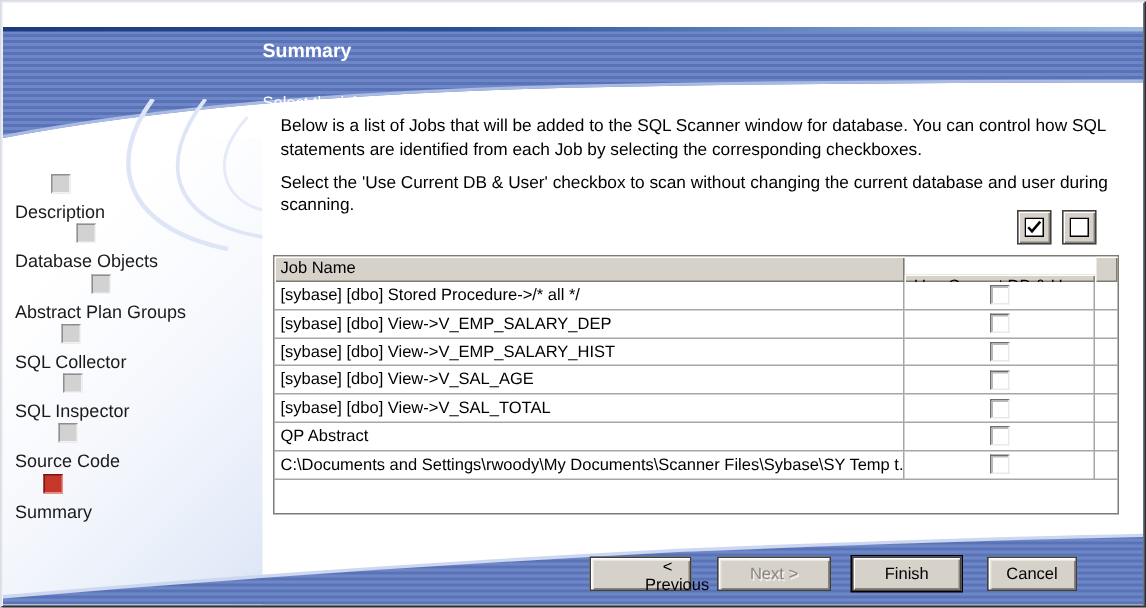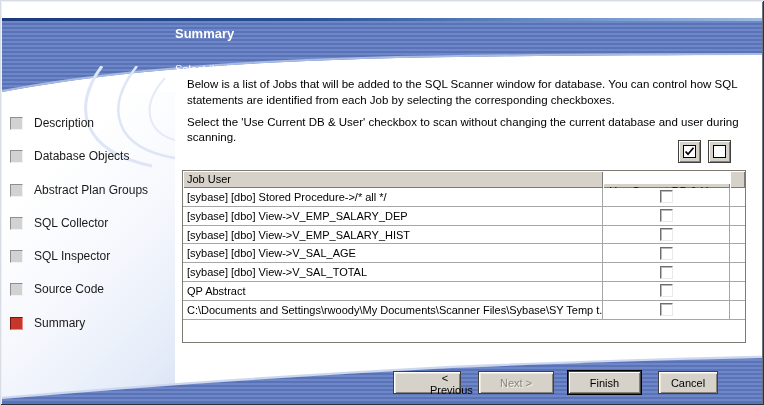--- a/index.html
+++ b/index.html
@@ -38,22 +38,23 @@
     position:absolute; left:173px; top:22px; font-size:11px; color:#fff;margin-top:20px;
   }
 
   
   .sidebar{
     position:absolute; left:2px; top:92px; width:173px; height:311px;
     background:linear-gradient(135deg,#ffffff 25%, #f6f8fd 55%, #e6edf9 85%, #dbe4f5 100%);
   }
   .sidebar .waves{ position:absolute; left:0; top:-26px; }
   .side-item{
-    position:absolute; left:8px; display:flex; align-items:center; gap:11px; height:14px;
+    position:absolute; left:8px; display:flex; align-items:center; gap:5px; height:14px;
     cursor:default;
+    flex-direction:column;
   }
   .step-sq{
     width:13px; height:13px; background:#d2d2d2; flex:0 0 auto;
     border:1px solid; border-color:#8e8e8e #f2f2f2 #f2f2f2 #8e8e8e;
   }
   .side-item.current .step-sq{
     background:#c5372b; border-color:#7e120c #e98b80 #e98b80 #7e120c;
   }
   .side-label{ font-size:12px; color:#1a1a1a; white-space:nowrap; }
 
@@ -181,21 +182,21 @@
       <path d="M2.5,6.5 L5,9.2 L10.5,2.8" fill="none" stroke="#000000" stroke-width="1.7"></path>
     </svg>
   </button>
   <button class="tool-btn desel">
     <svg width="13" height="13" viewBox="0 0 13 13">
       <rect x="0.5" y="0.5" width="12" height="12" fill="#ffffff" stroke="#000000"></rect>
     </svg>
   </button>
 
   <div class="jobs-table">
-    <div class="th">Job User</div>
+    <div class="th">Job Name</div>
     <div class="th center">Use Current DB &amp; User</div>
     <div class="th"></div>
 
     <div class="td">[sybase] [dbo] Stored Procedure-&gt;/* all */</div>
     <div class="td chk">
         <span class="cbx"></span>
       </div>
     <div class="td sp"></div>
 
     <div class="td">[sybase] [dbo] View-&gt;V_EMP_SALARY_DEP</div>

